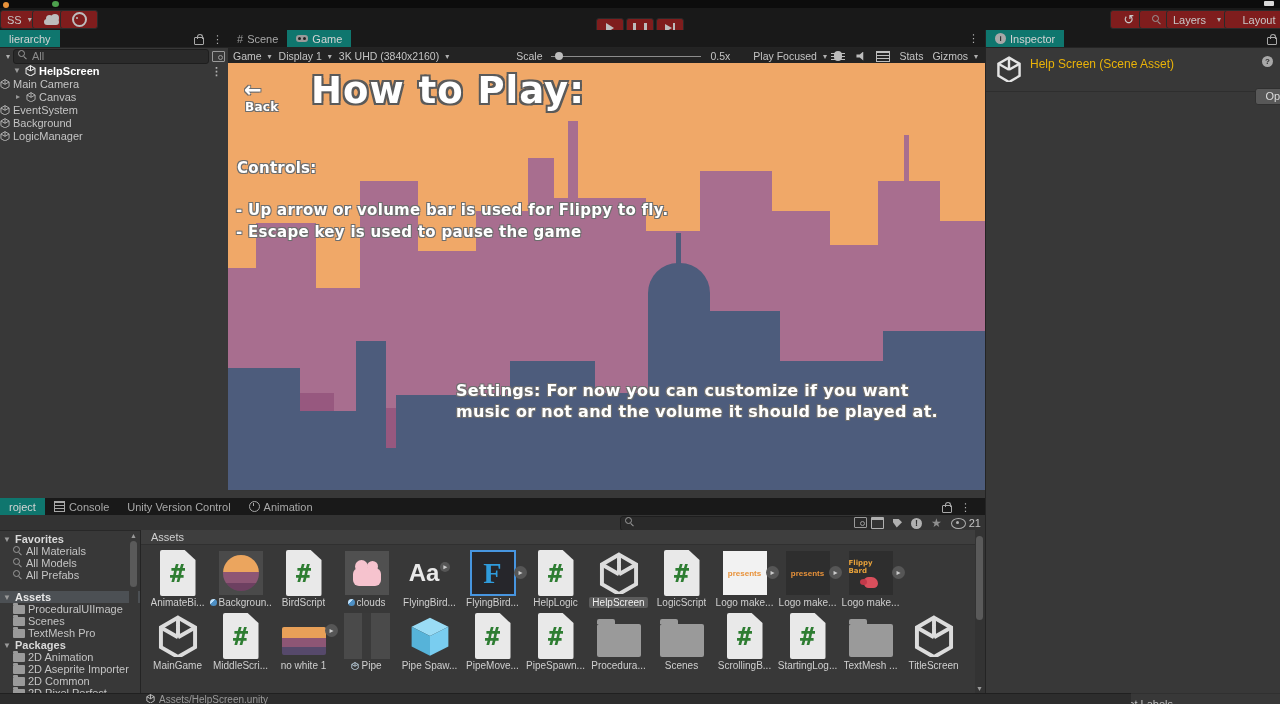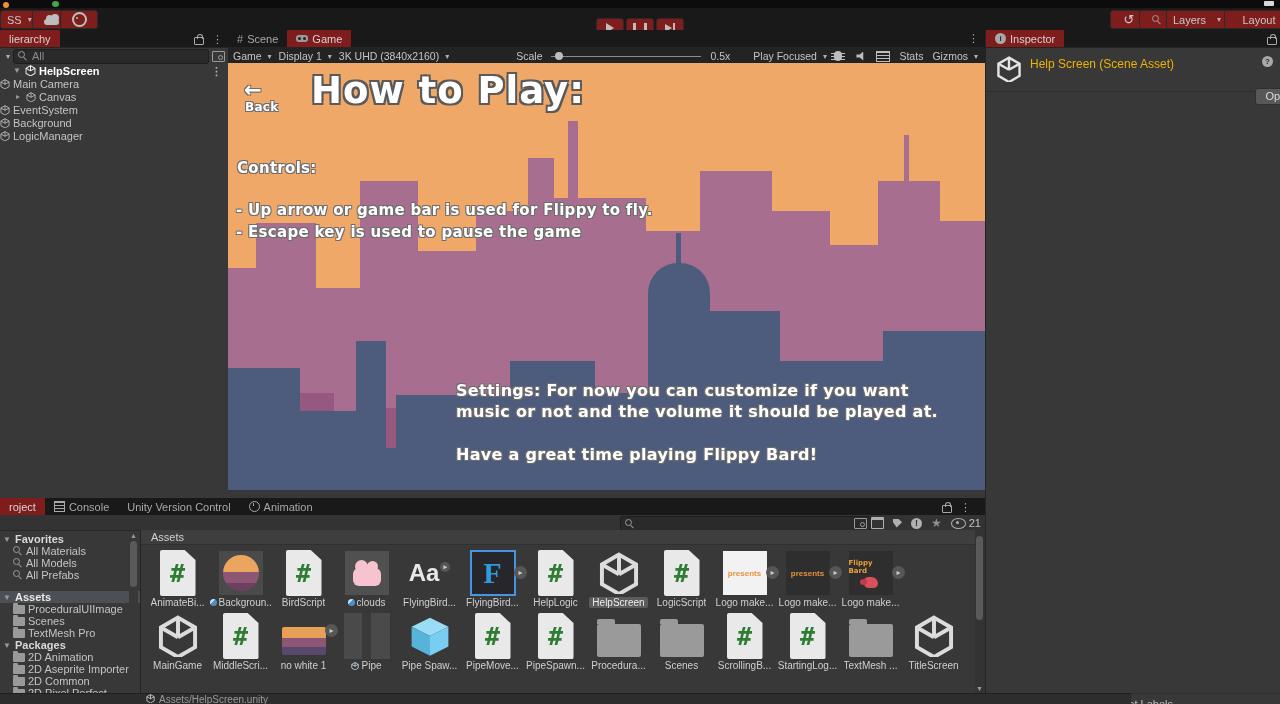--- a/index.html
+++ b/index.html
@@ -25,24 +25,24 @@
   .cloudico::after{content:"";position:absolute;left:7px;top:-5px;width:8px;height:8px;border-radius:50%;background:#bdbdbd}
   .badge{width:11px;height:11px;border:2px solid #bdbdbd;border-radius:50%;position:relative}
   .badge::before{content:"";position:absolute;left:2.5px;top:2.5px;width:2px;height:2px;background:#bdbdbd;border-radius:50%}
   .histico{font-size:13px;color:#c8c8c8;font-family:"DejaVu Sans",sans-serif}
   .mag{position:relative;width:10px;height:10px;display:inline-block;flex:0 0 auto}
   .mag::before{content:"";position:absolute;left:0;top:0;width:5px;height:5px;border:1px solid #9a9a9a;border-radius:50%}
   .mag::after{content:"";position:absolute;left:6px;top:6px;width:4px;height:1px;background:#9a9a9a;transform:rotate(45deg);transform-origin:0 0}
   
   .tabstrip{height:17px;background:#191919;display:flex;align-items:stretch;border-bottom:1px solid #242424}
   .tab{display:flex;align-items:center;gap:4px;padding:0 9px;color:#a8a8a8}
-  .tab.active{background:#7f1d1d;color:#d4d4d4}
+  .tab.active{background:#0f766e;color:#d4d4d4}
   .lockico{width:8px;height:6px;border:1px solid #a8a8a8;border-radius:1px;position:relative;margin-top:4px}
   .lockico::before{content:"";position:absolute;left:2px;top:-4px;width:4px;height:4px;border:1px solid #a8a8a8;border-bottom:none;border-radius:3px 3px 0 0}
-  .searchfield{background:#2a2a2a;border:1px solid #1e1e1e;border-radius:3px;height:13px;display:flex;align-items:center;gap:4px;padding:0 4px;color:#8c8c8c}
+  .searchfield{background:#2a2a2a;border:1px solid #1e1e1e;border-radius:3px;height:13px;display:flex;align-items:flex-start;gap:4px;padding:0 4px;color:#8c8c8c}
   .winmag{width:11px;height:9px;border:1px solid #9a9a9a;border-radius:1px;position:relative}
   .winmag::after{content:"";position:absolute;right:1px;bottom:1px;width:3px;height:3px;border:1px solid #9a9a9a;border-radius:50%}
   
   #hierarchy{position:absolute;left:0;top:30px;width:228px;height:468px;background:#383838;border-right:1px solid #242424}
   .hrow{height:13px;display:flex;align-items:center;gap:3px;color:#c4c4c4}
   .hrow .ucub{flex:0 0 auto}
   .hroot{padding-left:12px;color:#fff;font-weight:bold}
   .twisty{width:10px;font-size:8px;color:#9a9a9a;text-align:center;flex:0 0 auto}
   
   #center{position:absolute;left:228px;top:30px;width:757px;height:468px;background:#383838}
@@ -339,24 +339,23 @@
       <div class="b front dome" style="left:420px;top:200px;width:62px"></div>
       <div class="b front" style="left:460px;top:248px;width:92px"></div>
       <div class="b front" style="left:545px;top:298px;width:125px"></div>
       <div class="b front" style="left:655px;top:268px;width:102px"></div>
       <div class="b front" style="left:0;top:385px;width:757px"></div>
 
       <div class="gt" style="left:16px;top:15px;font-size:21px">←</div>
       <div class="gt" style="left:17px;top:37px;font-size:12px">Back</div>
       <div class="gt gtitle" style="left:83px;top:6px">How to Play:</div>
       <div class="gt" style="left:9px;top:96px;font-size:15px">Controls:</div>
-      <div class="gt" style="left:8px;top:138px;font-size:15px">- Up arrow or game bar is used for Flippy to fly.</div>
+      <div class="gt" style="left:8px;top:138px;font-size:15px">- Up arrow or volume bar is used for Flippy to fly.</div>
       <div class="gt" style="left:8px;top:160px;font-size:15px">- Escape key is used to pause the game</div>
       <div class="gt" style="left:228px;top:317px;width:502px;font-size:16px;line-height:21px">Settings: For now you can customize if you want music or not and the volume it should be played at.</div>
-      <div class="gt" style="left:228px;top:382px;font-size:16px">Have a great time playing Flippy Bard!</div>
     </div>
   </div>
 
   <div id="inspector">
     <div class="tabstrip">
       <div class="tab active">
         <span class="info">i</span>
         <span>Inspector</span>
       </div>
       <span style="margin-left:auto;display:flex;gap:6px;align-items:center;padding-right:4px">

